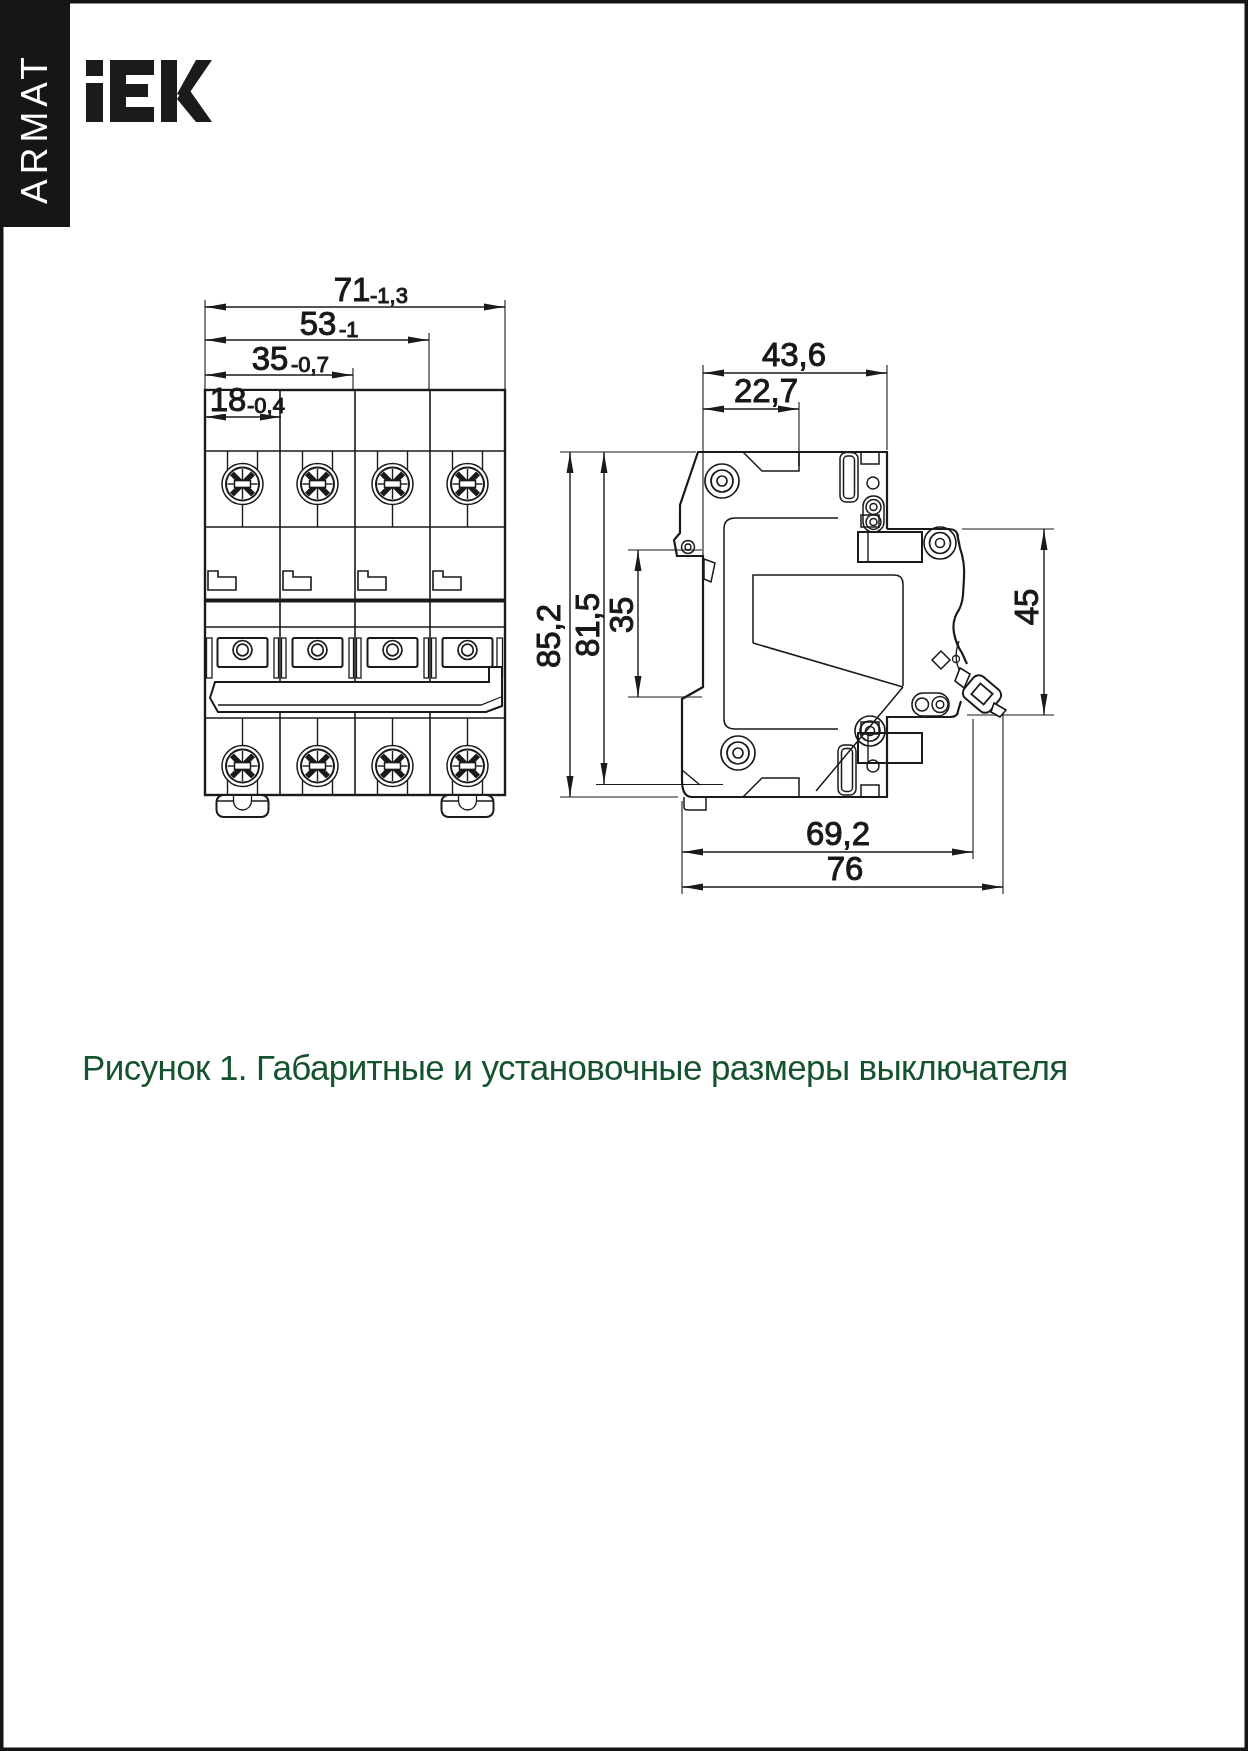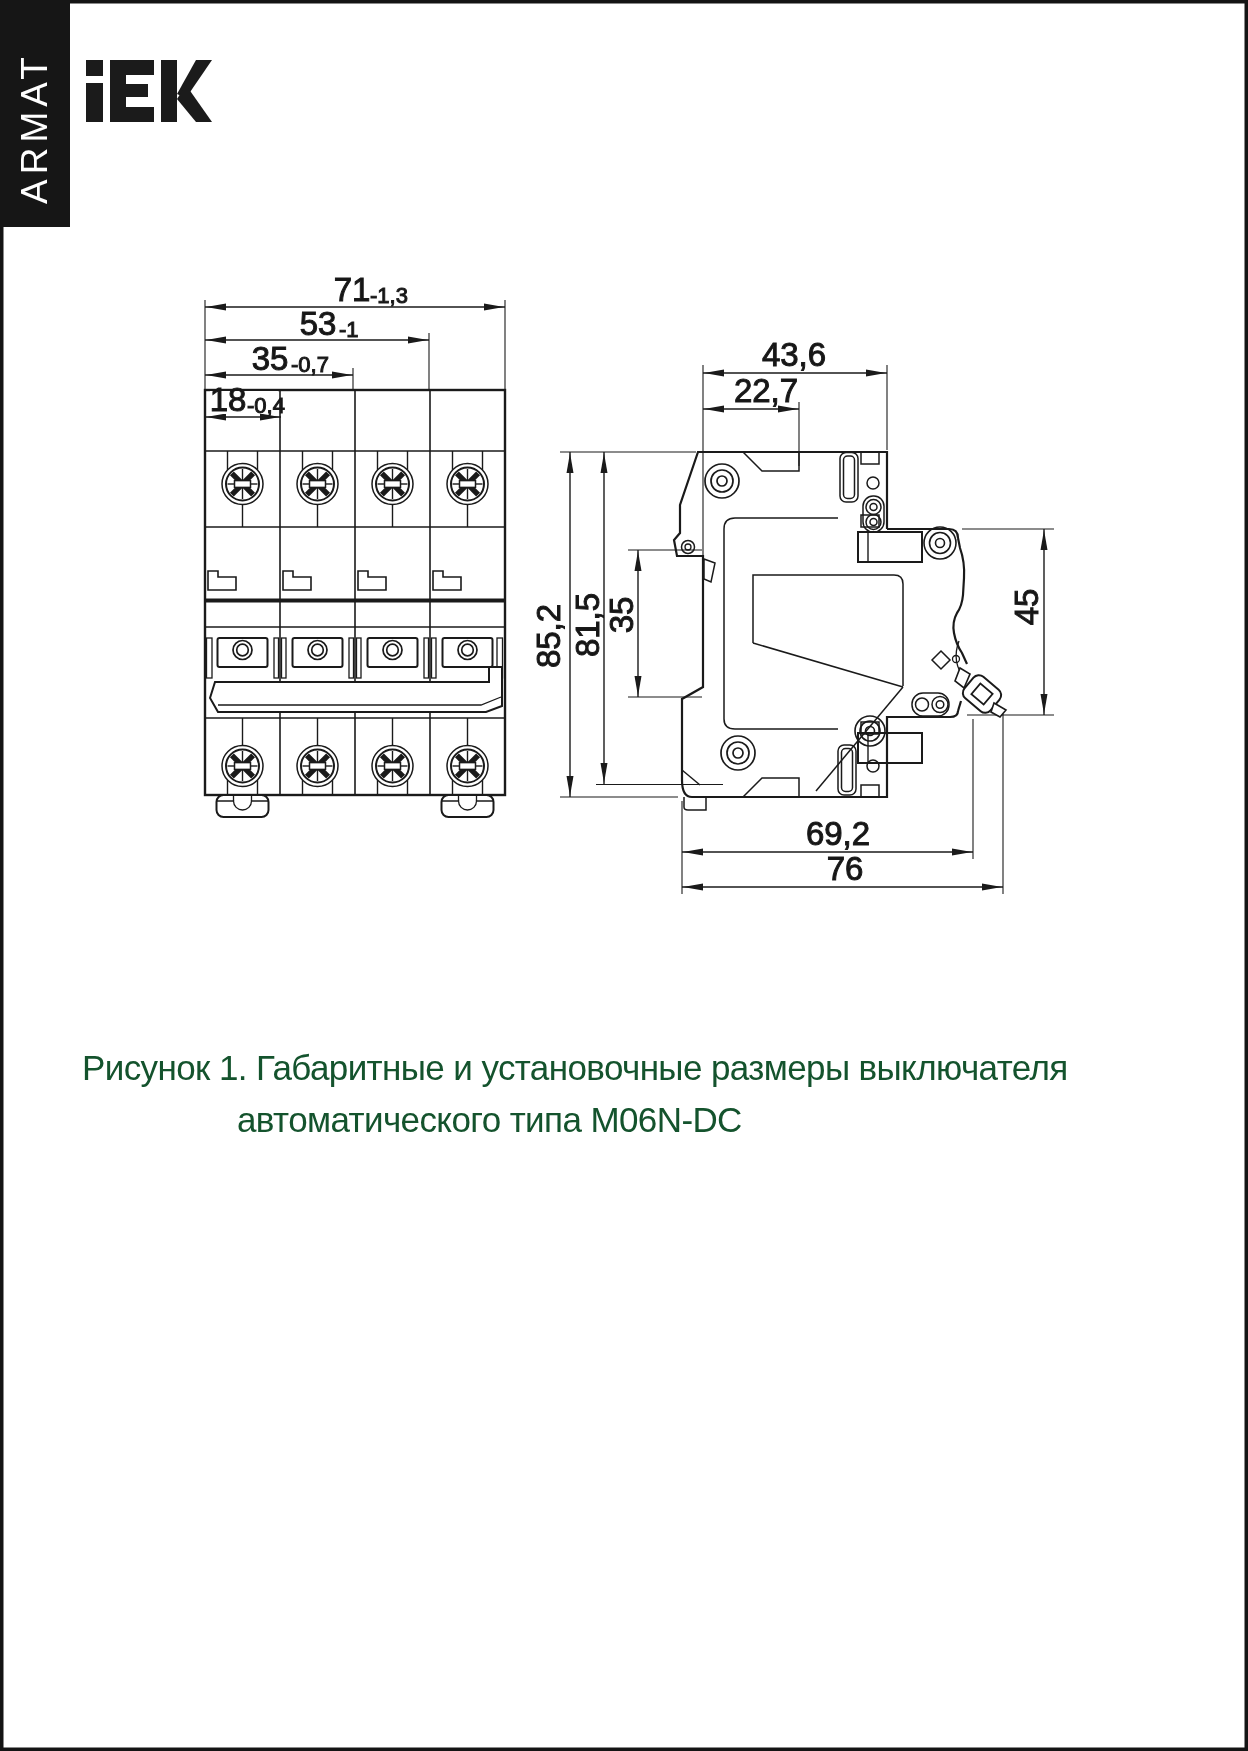--- a/index.html
+++ b/index.html
@@ -338,16 +338,15 @@
     </g>
   </g>
 </svg>
 
 <div class="brand-bar">
   <span>ARMAT</span>
 </div>
 
 <div class="caption">
   <div>Рисунок 1. Габаритные и установочные размеры выключателя</div>
-  <div class="l2">автоматического типа M06N-DC</div>
 </div>
 
 </div>
 
 </body></html>

